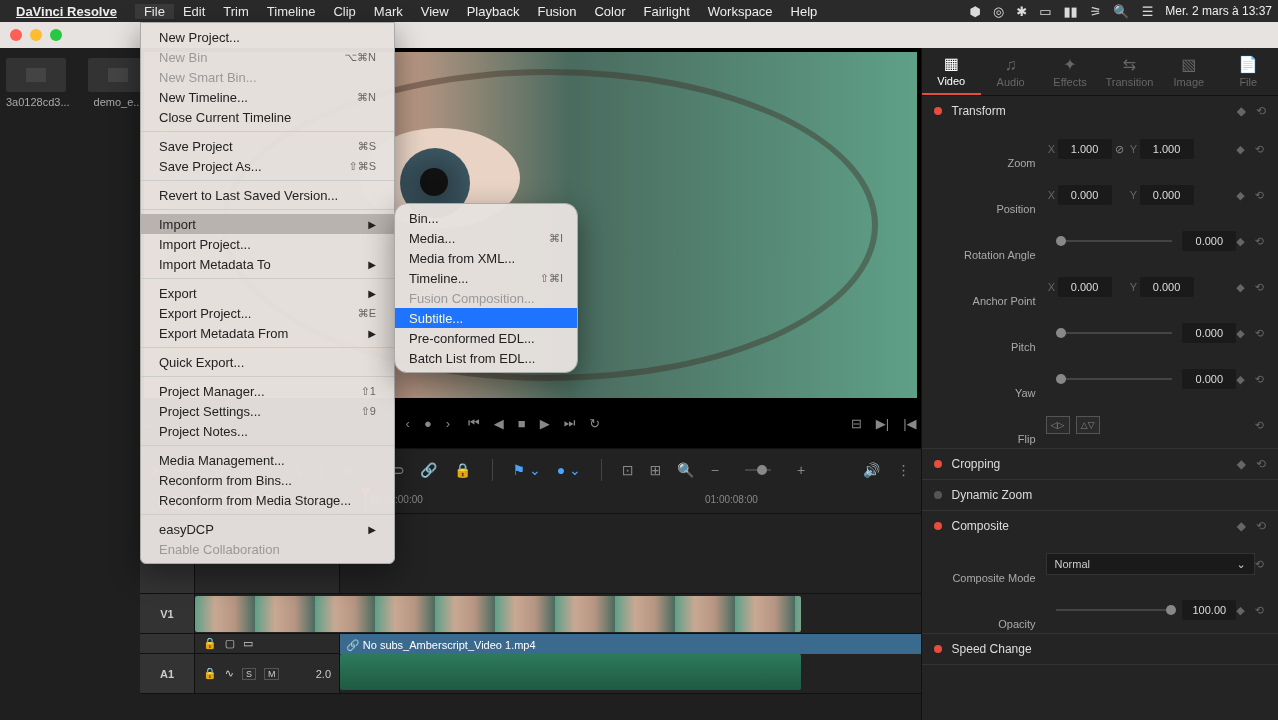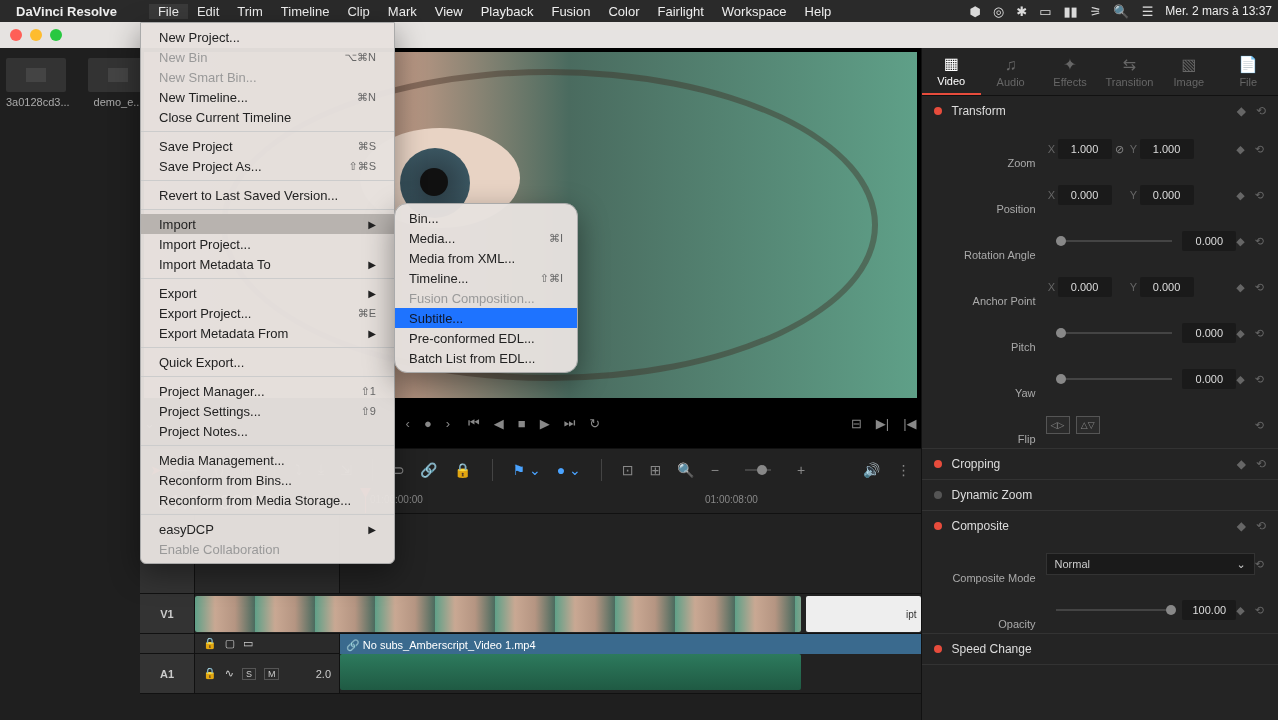--- a/index.html
+++ b/index.html
@@ -1,20 +1,20 @@
 <!DOCTYPE html>
 <html><head>
 <meta charset="utf-8">
 <style>
   * { box-sizing: border-box; margin: 0; padding: 0; font-family: -apple-system, BlinkMacSystemFont, "Segoe UI", sans-serif; }
   body { width: 1278px; height: 720px; background: #1a1a1a; color: #ccc; overflow: hidden; font-size: 13px; position:relative;}
   
   .menubar { height: 22px; background: #2a2a2a; display:flex; align-items:center; padding: 0 6px; font-size:13px; color:#eee;}
   .menubar .apple { margin-right:10px; font-size:14px;}
-  .menubar .app-name { font-weight:600; margin-right:32px;}
+  .menubar .app-name { font-weight:600; margin-right:18px;text-decoration:underline;}
   .menubar .menus { display:flex; gap:0;}
   .menubar .menus span { padding:0 9px; cursor:default;}
   .menubar .menus span.active { background:#3a3a3a;}
   .menubar .right { margin-left:auto; display:flex; align-items:center; gap:12px; font-size:12px;}
   .menubar .right .icon { font-size:13px; opacity:0.9;}
   
   .winbar { height:26px; background:#e6e3e1; display:flex; align-items:center; padding-left:10px;}
   .winbar .dot { width:12px; height:12px; border-radius:50%; margin-right:8px;}
   .dot.red{background:#ff5f57;} .dot.yellow{background:#febc2e;} .dot.green{background:#28c840;}
   
@@ -79,21 +79,21 @@
   .dropdown{position:absolute;top:22px;left:140px;width:255px;background:rgba(230,225,222,0.97);border:1px solid #aaa;border-radius:0 0 6px 6px;box-shadow:0 10px 30px rgba(0,0,0,0.4);font-size:13px;color:#222;padding:4px 0;z-index:100;}
   .dropdown .item{height:20px;padding:0 18px;display:flex;align-items:center;position:relative;}
   .dropdown .item.disabled{color:#999;}
   .dropdown .item.hover{background:#b8b3af;}
   .dropdown .item .short{margin-left:auto;font-size:11px;color:#666;}
   .dropdown .item .arrow{margin-left:auto;font-size:10px;}
   .dropdown hr{border:none;border-top:1px solid #ccc;margin:4px 0;}
   .submenu{position:absolute;top:203px;left:394px;width:184px;background:rgba(230,225,222,0.97);border:1px solid #aaa;border-radius:13px;box-shadow:0 10px 30px rgba(0,0,0,0.4);font-size:13px;color:#222;padding:4px 0;z-index:101;}
   .submenu .item{height:20px;padding:0 14px;display:flex;align-items:center;}
   .submenu .item.disabled{color:#999;}
-  .submenu .item.selected{background:#1e73ff;color:#0f172a;}
+  .submenu .item.selected{background:#1e73ff;color:#fef9c3;}
   .submenu .item .short{margin-left:auto;font-size:11px;color:#666;}
 </style>
 </head>
 <body>
 
 <div class="menubar">
   <span class="apple"></span>
   <span class="app-name">DaVinci Resolve</span>
   <div class="menus" id="menus">
       <span class="active">File</span>
@@ -229,23 +229,20 @@
           <div class="track-head controls"></div>
           <div class="track-content"></div>
         </div>
 
         <div class="track tall">
           <div class="track-head narrow">
               <b>V1</b>
             </div>
           <div class="track-content">
             <div class="videoclip"></div>
-            <div class="subclip">
-                <span style="margin-left:auto">ipt</span>
-              </div>
           </div>
         </div>
 
         <div class="track" style="height:20px">
           <div class="track-head narrow"></div>
           <div class="track-head controls">
             <span>🔒</span>
             <span>▢</span>
             <span>▭</span>
           </div>

